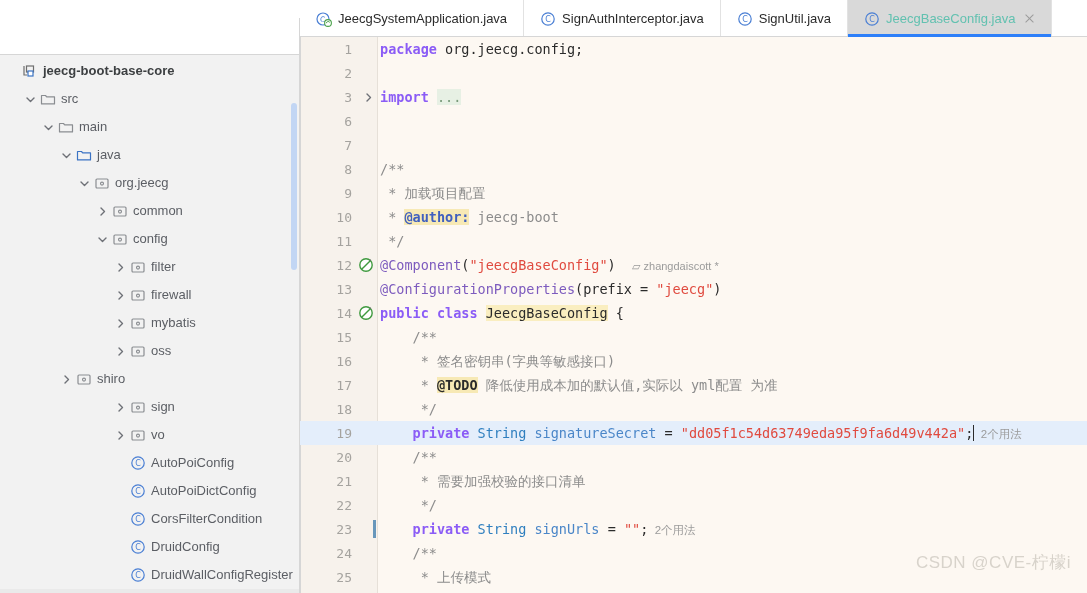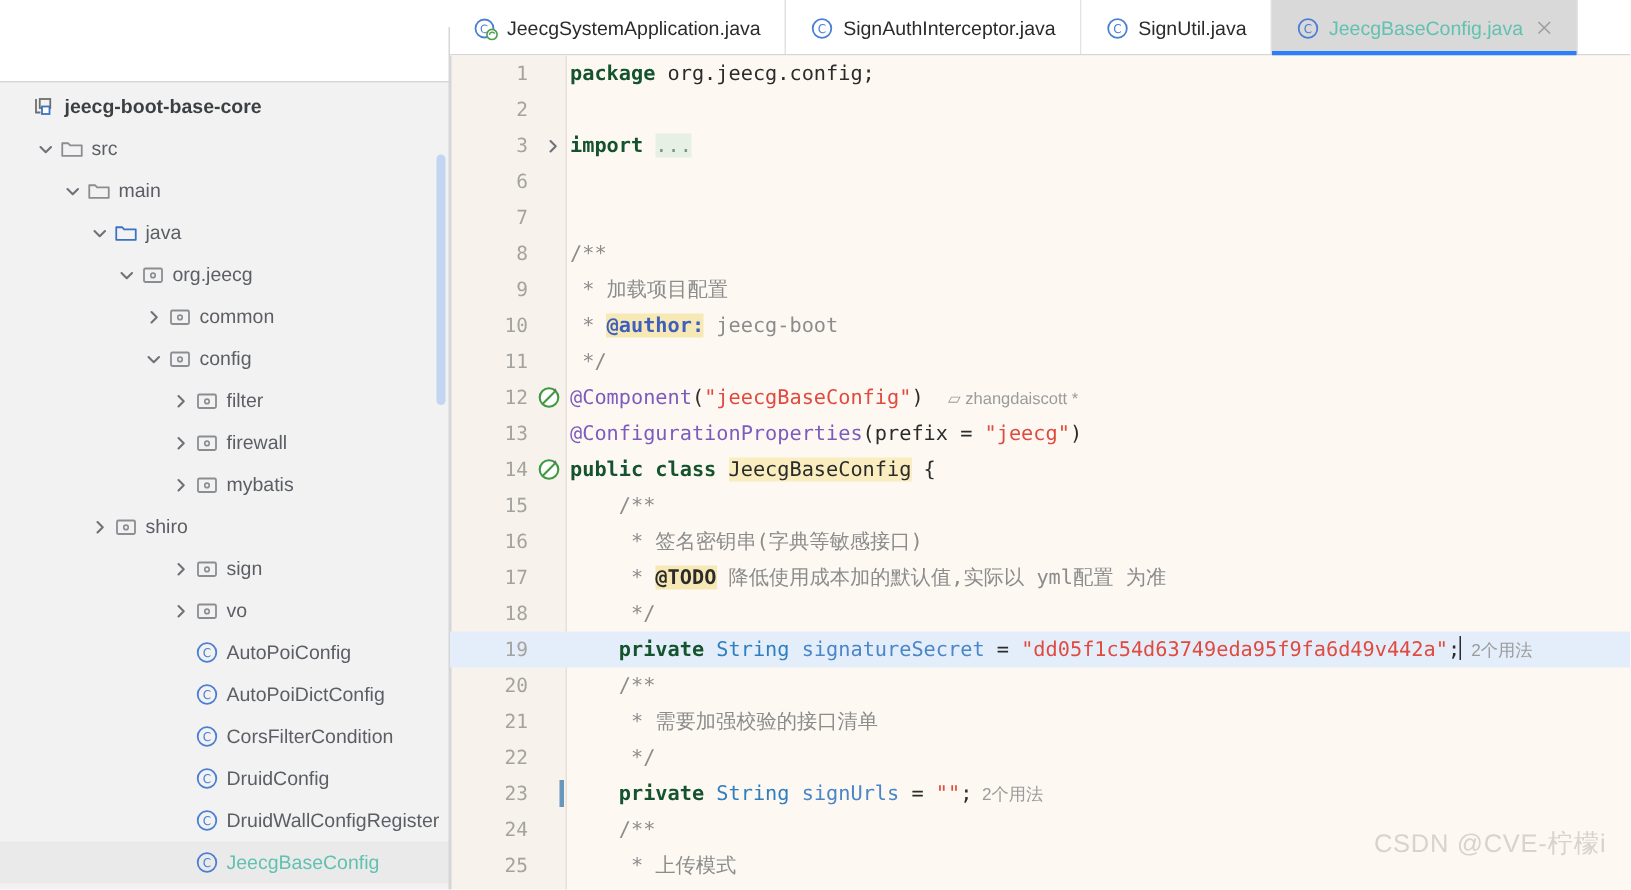--- a/index.html
+++ b/index.html
@@ -99,21 +99,21 @@
   .gutter-icon{width:26px;flex:0 0 26px;height:24px;position:relative;}
   .gutter-icon svg{position:absolute;left:4px;top:4px;}
   .fold{position:absolute;left:62px;top:6px;width:10px;height:10px;}
   .changed-marker{position:absolute;left:73px;top:3px;width:3px;height:18px;background:#6897bb;}
   .code-text{
     padding-left:0px;white-space:pre;
     font-family:"DejaVu Sans Mono", monospace;font-size:13.5px;line-height:24px;
     color:#2b2b2b;
   }
   
-  .kw{color:#14532d;font-weight:bold;}
+  .kw{color:#8b5cf6;font-weight:bold;}
   .plain{color:#2b2b2b;}
   .str{color:#e04a3f;}
   .anncol{color:#7d5bbe;}
   .cmt{color:#8c8c8c;}
   .cmt-tag{color:#3f5fbf;font-weight:bold;background:#f7e9b5;}
   .cmt-todo{color:#2b2b2b;font-weight:bold;background:#f7e9b5;}
   .type{color:#2f7fbf;}
   .field{color:#4a86c8;}
   .classname{background:#faeec0;color:#2b2b2b;}
   .ellipsis{background:#e7f0e4;color:#7a9a7a;}
@@ -248,20 +248,32 @@
             <svg viewBox="0 0 13 13" width="13" height="13">
               <path d="M5 3 L8.5 6.5 L5 10" fill="none" stroke="#6e7177" stroke-width="1.4" stroke-linecap="round" stroke-linejoin="round"></path>
             </svg>
           </span>
           <span class="tree-icon"><svg viewBox="0 0 16 16" width="16" height="16">
               <rect x="2" y="4" width="12" height="9" rx="1" fill="none" stroke="#8a8d91" stroke-width="1.2"></rect>
               <circle cx="8" cy="8.6" r="1.5" fill="none" stroke="#8a8d91" stroke-width="1.1"></circle>
             </svg></span>
           <span class="tree-label">mybatis</span>
         </div>
+        <div class="tree-row" style="padding-left: 114px;">
+          <span class="twisty">
+            <svg viewBox="0 0 13 13" width="13" height="13">
+              <path d="M5 3 L8.5 6.5 L5 10" fill="none" stroke="#6e7177" stroke-width="1.4" stroke-linecap="round" stroke-linejoin="round"></path>
+            </svg>
+          </span>
+          <span class="tree-icon"><svg viewBox="0 0 16 16" width="16" height="16">
+              <rect x="2" y="4" width="12" height="9" rx="1" fill="none" stroke="#8a8d91" stroke-width="1.2"></rect>
+              <circle cx="8" cy="8.6" r="1.5" fill="none" stroke="#8a8d91" stroke-width="1.1"></circle>
+            </svg></span>
+          <span class="tree-label">oss</span>
+        </div>
         <div class="tree-row" style="padding-left: 60px;">
           <span class="twisty">
             <svg viewBox="0 0 13 13" width="13" height="13">
               <path d="M5 3 L8.5 6.5 L5 10" fill="none" stroke="#6e7177" stroke-width="1.4" stroke-linecap="round" stroke-linejoin="round"></path>
             </svg>
           </span>
           <span class="tree-icon"><svg viewBox="0 0 16 16" width="16" height="16">
               <rect x="2" y="4" width="12" height="9" rx="1" fill="none" stroke="#8a8d91" stroke-width="1.2"></rect>
               <circle cx="8" cy="8.6" r="1.5" fill="none" stroke="#8a8d91" stroke-width="1.1"></circle>
             </svg></span>

